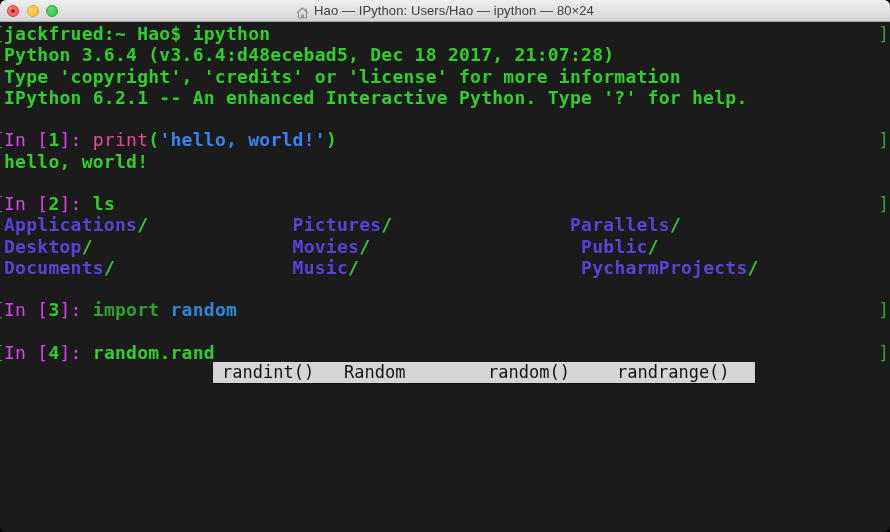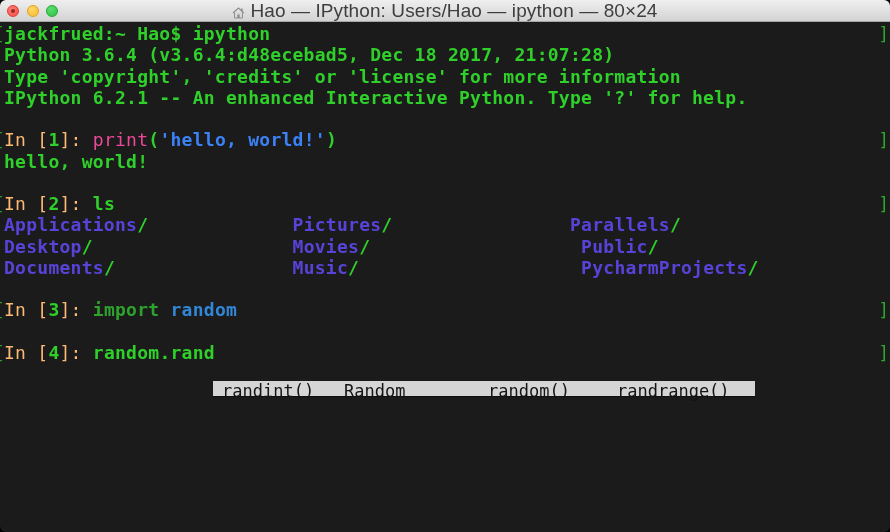--- a/index.html
+++ b/index.html
@@ -10,41 +10,41 @@
   .titlebar{position:relative;height:21px;background:linear-gradient(#efefef,#d3d3d3);
     border-bottom:1px solid #a7a7a7;display:flex;align-items:center;justify-content:center;}
   .traffic{position:absolute;left:7px;top:5px;display:flex;gap:7.5px;}
   .tl{width:12px;height:12px;border-radius:50%;box-sizing:border-box;position:relative;}
   .tl.close{background:radial-gradient(circle at 35% 30%,#ff7b72,#f5504a);border:1px solid #dd3d38;}
   .tl.close::after{content:"";position:absolute;left:3px;top:3px;width:4px;height:4px;border-radius:50%;background:rgba(90,0,0,.62);}
   .tl.min{background:radial-gradient(circle at 35% 30%,#ffd665,#f7bc2f);border:1px solid #dfa023;}
   .tl.max{background:radial-gradient(circle at 35% 30%,#5cdc74,#2cc23e);border:1px solid #24a833;}
   .titlewrap{display:flex;align-items:center;gap:5px;}
   .proxy-icon{width:13px;height:12px;display:inline-block;}
-  .wtitle{font-size:19px;color:#3e3e3e;letter-spacing:.1px;}
+  .wtitle{font-size:13px;color:#3e3e3e;letter-spacing:.1px;}
 
   
   .terminal{position:relative;width:882px;height:509px;padding:1px 4px 0 4px;
     font-family:"DejaVu Sans Mono","Liberation Mono",monospace;font-size:18px;font-weight:bold;
     letter-spacing:.26px;line-height:21.25px;color:#2fd02a;cursor:text;}
   .row{position:relative;height:21.25px;white-space:pre;}
   .seg-t{color:#2fd02a;}
   .seg-n{color:#2fd02a;}
-  .seg-p{color:#fdba74;font-weight:normal;text-align:center;}
+  .seg-p{color:#d946ef;font-weight:normal;text-align:center;}
   .seg-b{color:#ec4899;font-weight:normal;}
   .seg-k{color:#2da32d;}
   .seg-s{color:#3b82f6;}
   .seg-m{color:#3187d7;}
   .seg-d{color:#5743d8;}
   .mark{position:absolute;font-weight:normal;color:#2da52d;letter-spacing:0;}
   .mark-l{left:-10px;}
   .mark-r{right:-3px;}
 
   
-  .popup{position:absolute;left:213px;top:381px;width:542px;height:15px;background:#d5d5d5;
+  .popup{position:absolute;left:213px;top:362px;width:542px;height:21px;background:#d5d5d5;
     box-shadow:0 1px 1px rgba(0,0,0,.4);}
   .popup .item{position:absolute;top:0;height:21px;line-height:21px;
     font-family:"DejaVu Sans Mono","Liberation Mono",monospace;font-size:17px;font-weight:normal;
     color:#141414;letter-spacing:0;white-space:pre;cursor:default;}
 </style>
 </head>
 <body>
 
 <div class="window">
 

